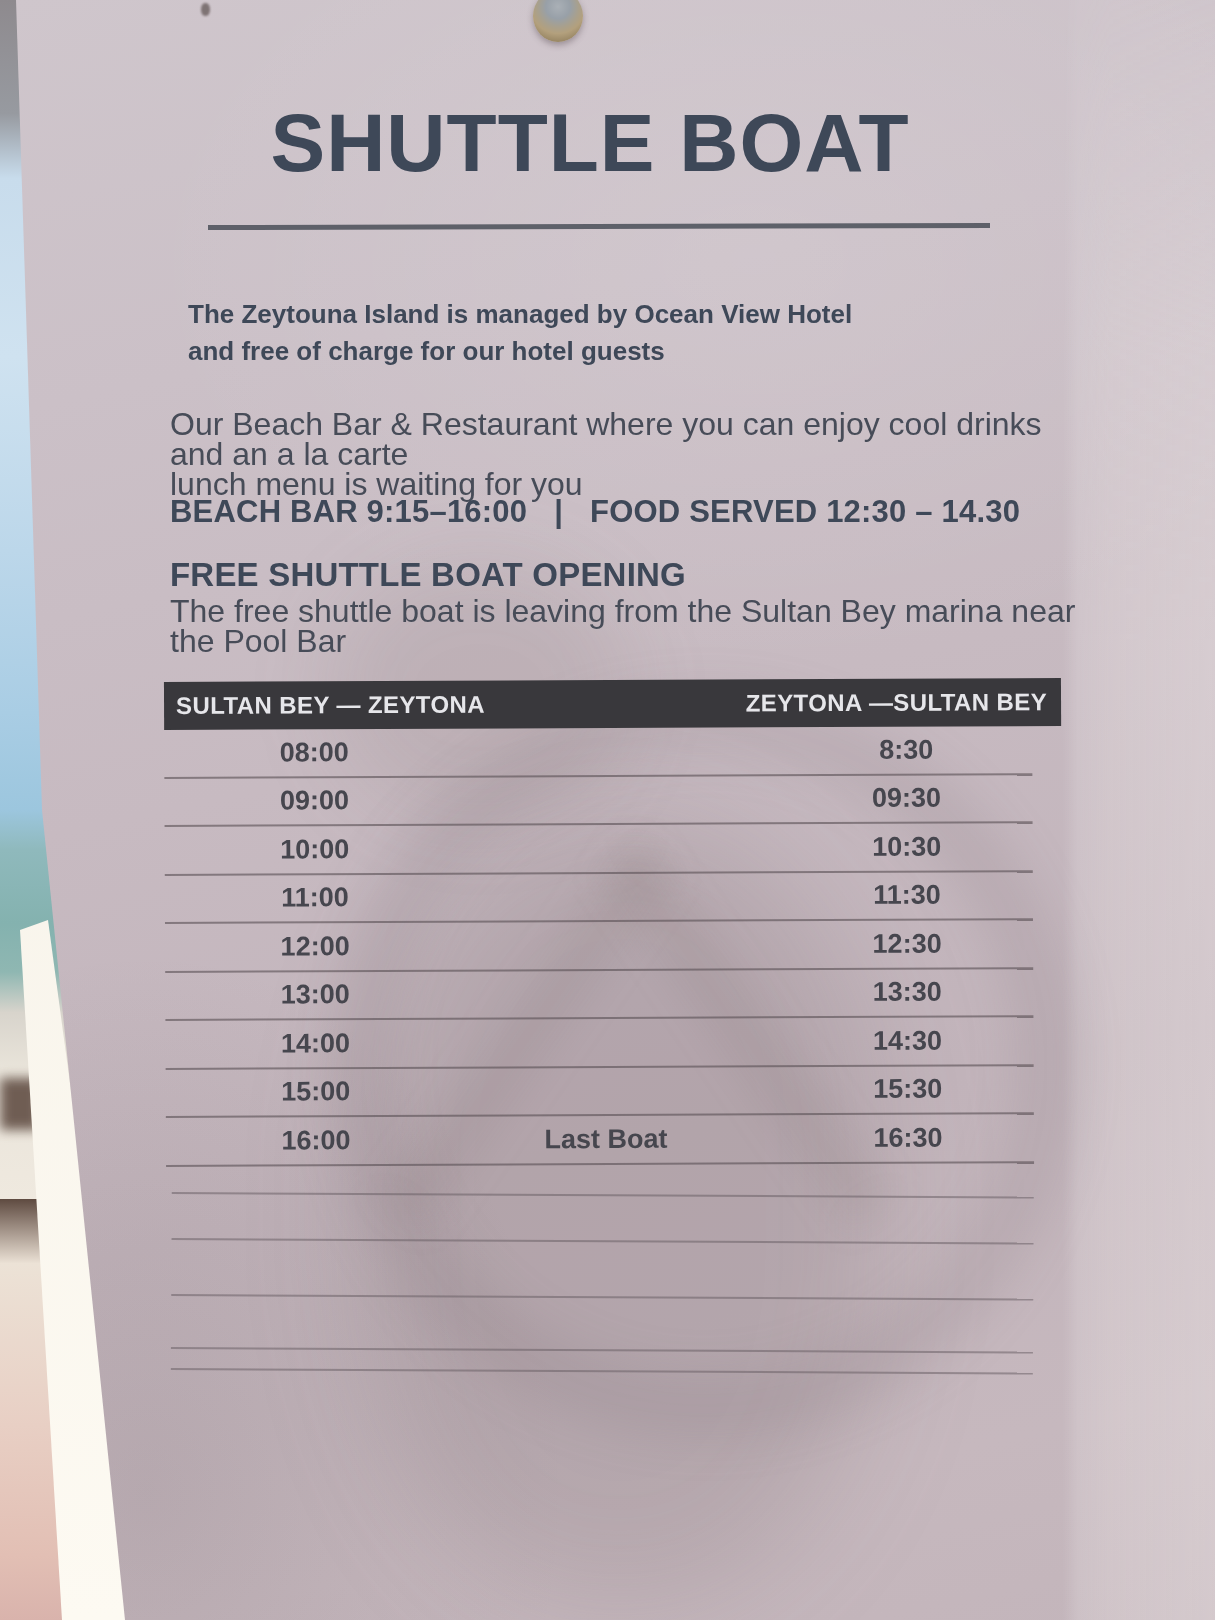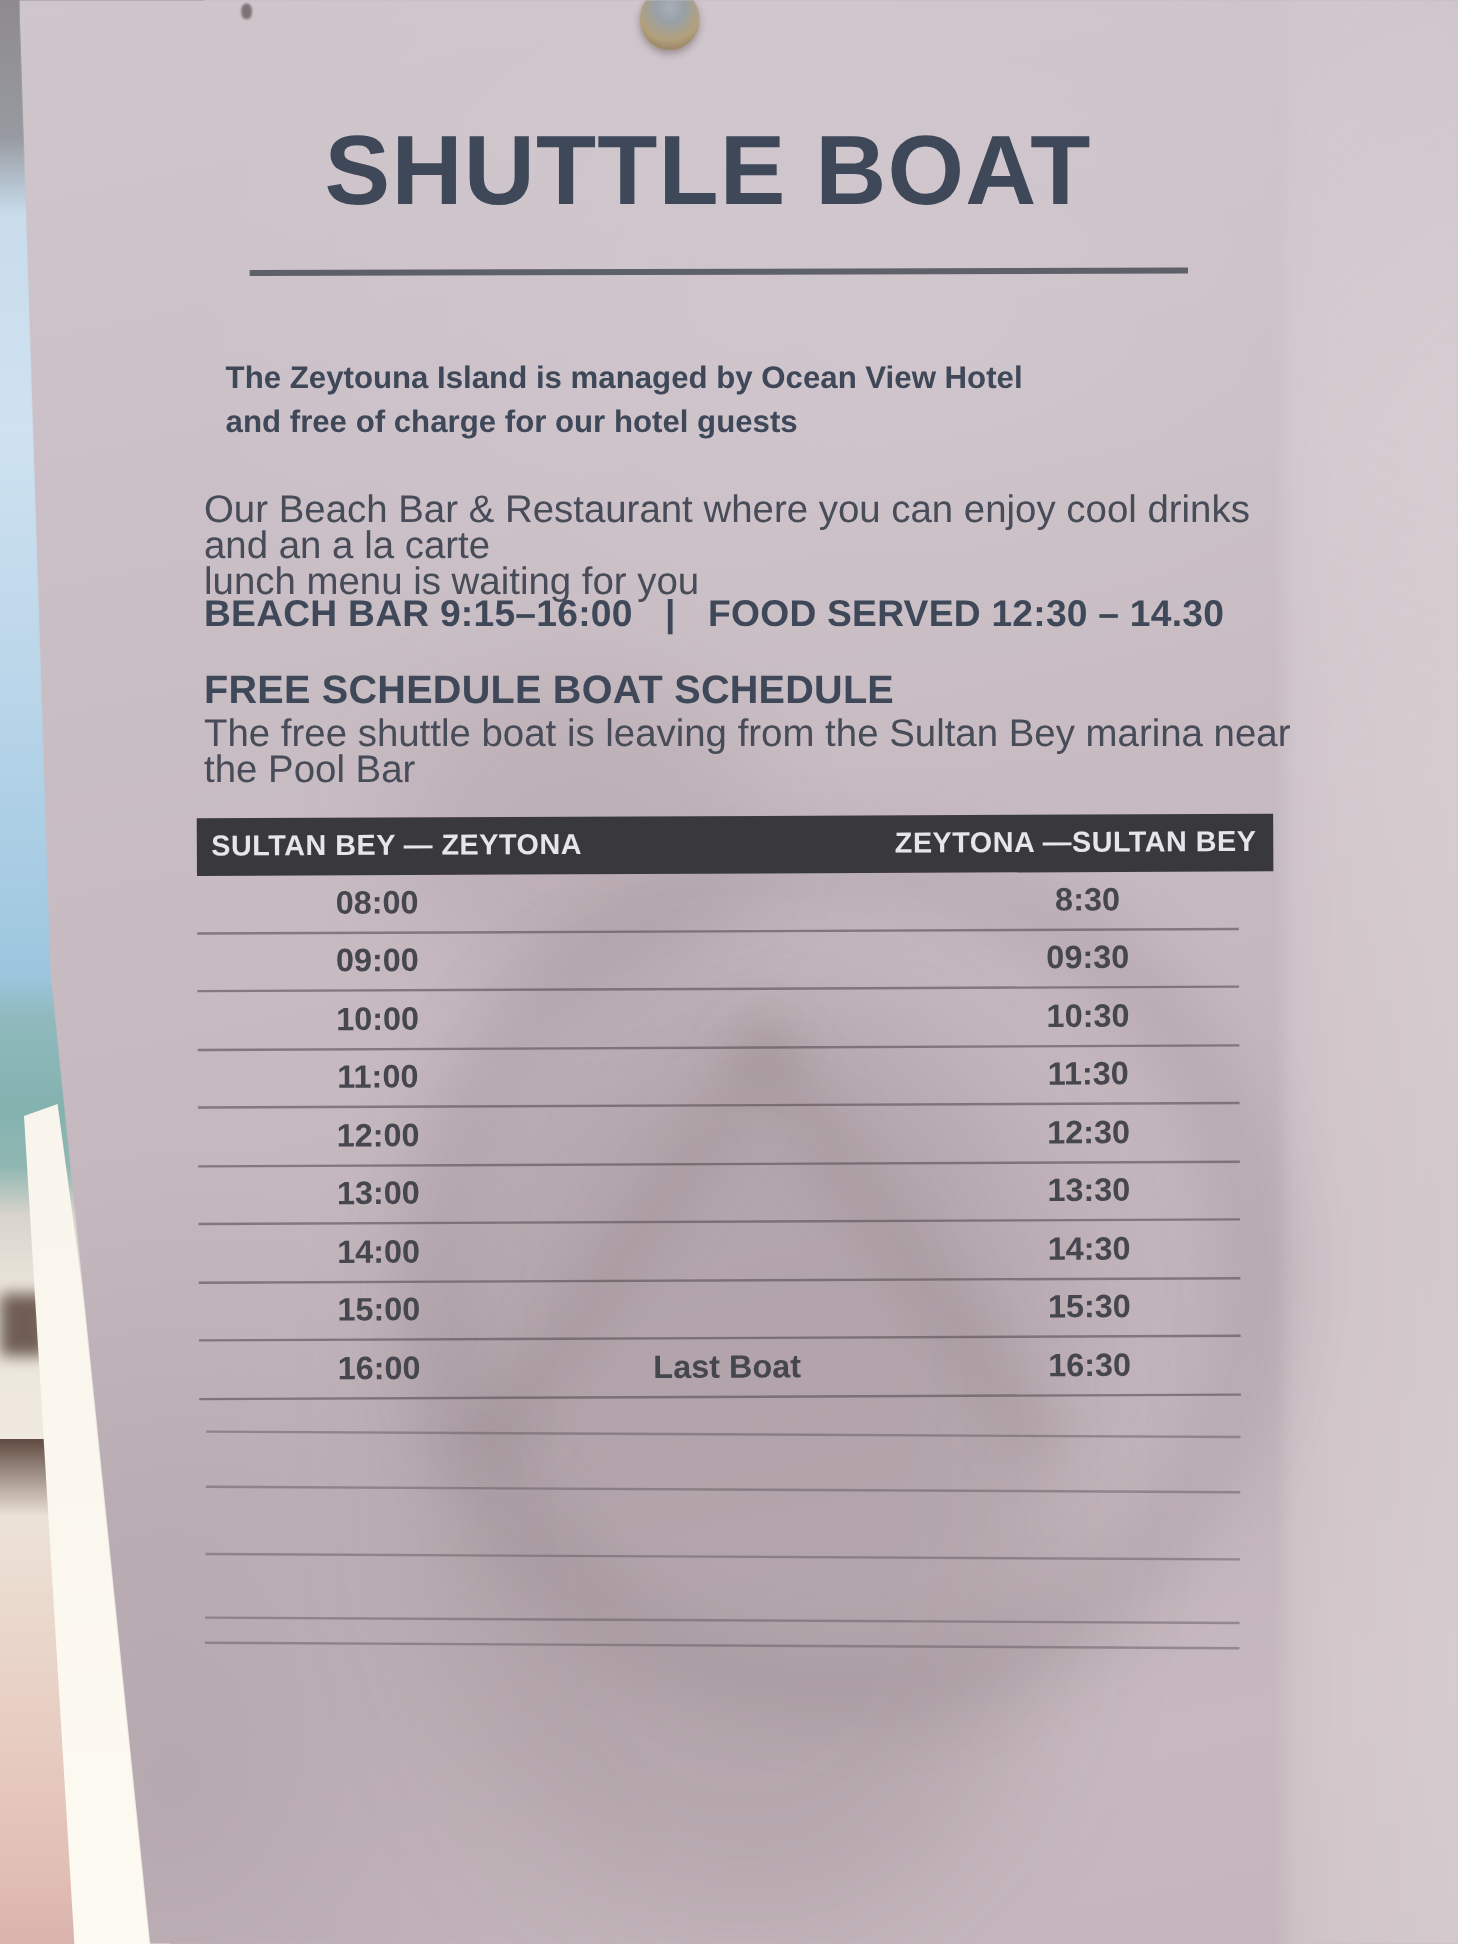--- a/index.html
+++ b/index.html
@@ -147,21 +147,21 @@
       <p class="intro">The Zeytouna Island is managed by Ocean View Hotel
 and free of charge for our hotel guests</p>
 
       <p class="desc open-d">Our Beach Bar &amp; Restaurant where you can enjoy cool drinks and an a la carte
 lunch menu is waiting for you</p>
 
       <div class="hours-line">
         <span>BEACH BAR 9:15–16:00</span><span class="divider">|</span><span>FOOD SERVED 12:30 – 14.30</span>
       </div>
 
-      <h2 class="h2 schedule-h">FREE SCHEDULE BOAT SCHEDULE</h2>
+      <h2 class="h2 schedule-h">FREE SHUTTLE BOAT OPENING</h2>
       <p class="desc sched-d">The free shuttle boat is leaving from the Sultan Bey marina near the Pool Bar</p>
 
       <div class="schedule">
         <div class="t-head">
           <span>SULTAN BEY — ZEYTONA</span>
           <span>ZEYTONA —SULTAN BEY</span>
         </div>
         <div class="t-rows">
             <div class="t-row">
               <span class="cell depart">08:00</span>

